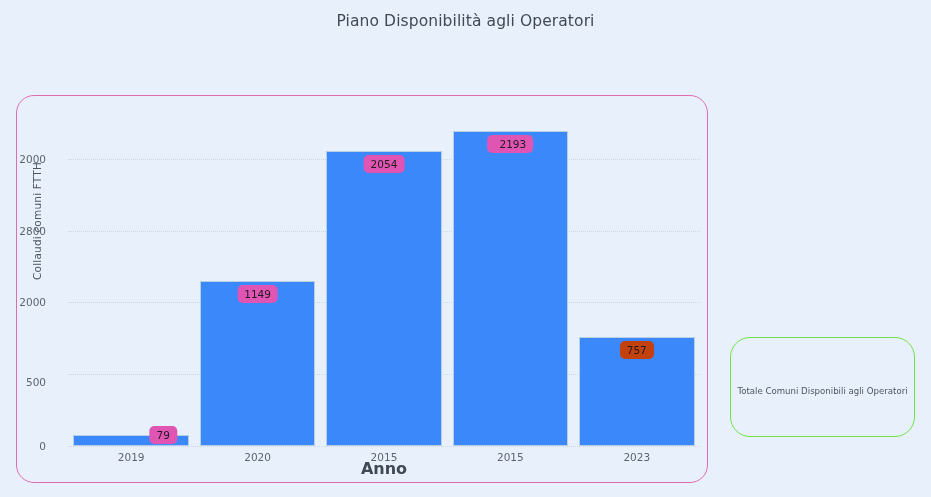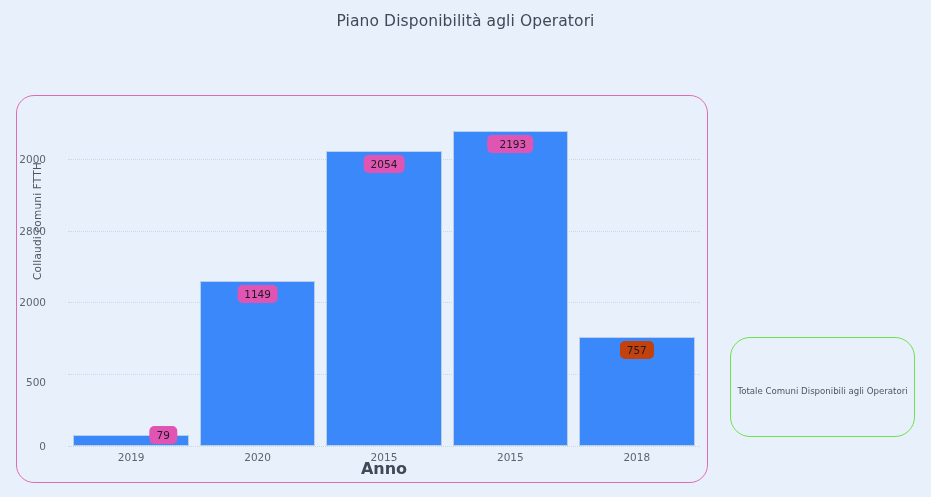--- a/index.html
+++ b/index.html
@@ -194,21 +194,21 @@
       <div class="xtick-label">2015</div>
     </div>
     <div class="bar-slot" style="left: 384.572px; width: 115.656px;">
       <div class="bar" style="height: 314.892px; background: rgb(59, 136, 251);"></div>
       <div class="bar-value" style="background: rgb(224, 85, 180); bottom: 292.892px; padding-left: 12px;">2193</div>
       <div class="xtick-label">2015</div>
     </div>
     <div class="bar-slot" style="left: 510.972px; width: 115.656px;">
       <div class="bar" style="height: 108.697px; background: rgb(59, 136, 251);"></div>
       <div class="bar-value" style="background: #c2410c; bottom: 86.6974px;">757</div>
-      <div class="xtick-label">2018</div>
+      <div class="xtick-label">2023</div>
     </div>
   </div>
 
 <div id="x-axis-title">Anno</div>
 
 <div id="kpi-card">
   <div id="kpi-caption">Totale Comuni Disponibili agli Operatori</div>
 </div>
 
 </body></html>

